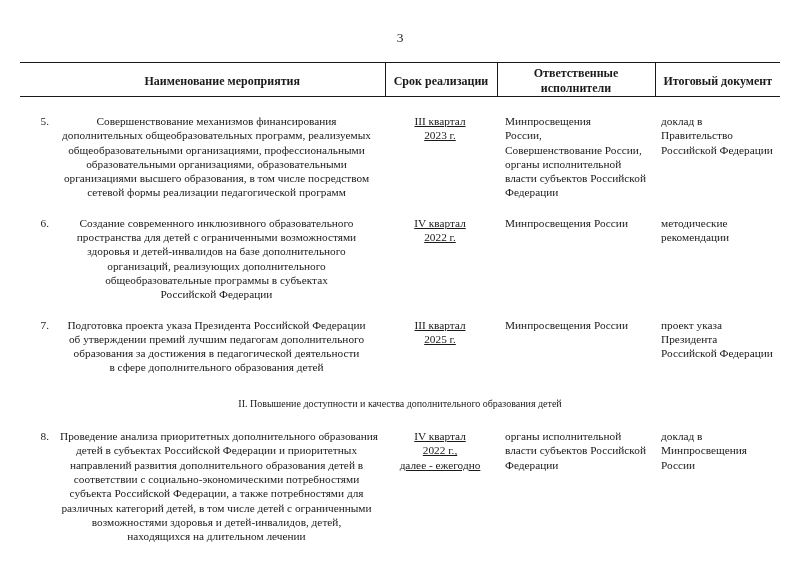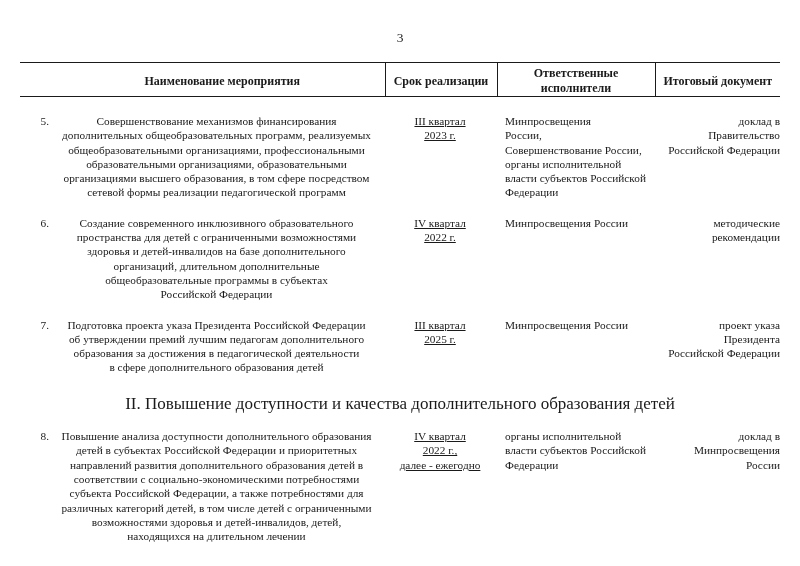--- a/index.html
+++ b/index.html
@@ -91,28 +91,28 @@
     padding-right: 4px;
     padding-left: 2px;
     text-decoration: underline;
   }
   td.cell-resp {
     text-align: left;
     padding-left: 8px;
     padding-right: 8px;
   }
   td.cell-doc {
-    text-align: right;
+    text-align: left;
     padding-left: 6px;
   }
   tr.section-row td {
     text-align: center;
     padding-top: 22px;
     padding-bottom: 2px;
-    font-size: 17px;
+    font-size: 10px;
   }
   .line { display: block; white-space: pre; }
 </style>
 </head>
 <body>
 
 <div class="page">
 
   <div class="page-number">3</div>
 
@@ -135,21 +135,21 @@
         </tr>
       </thead>
       <tbody id="table-body">
           <tr class="item-row">
             <td class="cell-num">5.</td>
             <td class="cell-name">
               <span class="line">Совершенствование механизмов финансирования</span>
               <span class="line">дополнительных общеобразовательных программ, реализуемых</span>
               <span class="line">общеобразовательными организациями, профессиональными</span>
               <span class="line">образовательными организациями, образовательными</span>
-              <span class="line">организациями высшего образования, в том сфере посредством</span>
+              <span class="line">организациями высшего образования, в том числе посредством</span>
               <span class="line">сетевой формы реализации педагогической программ</span>
             </td>
             <td class="cell-term">
               <span class="line">III квартал</span>
               <span class="line">2023 г.</span>
             </td>
             <td class="cell-resp">
               <span class="line">Минпросвещения</span>
               <span class="line">России,</span>
               <span class="line">Совершенствование России,</span>
@@ -162,21 +162,21 @@
               <span class="line">Правительство</span>
               <span class="line">Российской Федерации</span>
             </td>
           </tr>
           <tr class="item-row">
             <td class="cell-num">6.</td>
             <td class="cell-name">
               <span class="line">Создание современного инклюзивного образовательного</span>
               <span class="line">пространства для детей с ограниченными возможностями</span>
               <span class="line">здоровья и детей-инвалидов на базе дополнительного</span>
-              <span class="line">организаций, длительном дополнительные</span>
+              <span class="line">организаций, реализующих дополнительного</span>
               <span class="line">общеобразовательные программы в субъектах</span>
               <span class="line">Российской Федерации</span>
             </td>
             <td class="cell-term">
               <span class="line">IV квартал</span>
               <span class="line">2022 г.</span>
             </td>
             <td class="cell-resp">
               <span class="line">Минпросвещения России</span>
             </td>
@@ -205,21 +205,21 @@
               <span class="line">Президента</span>
               <span class="line">Российской Федерации</span>
             </td>
           </tr>
           <tr class="section-row">
             <td colspan="5">II. Повышение доступности и качества дополнительного образования детей</td>
           </tr>
           <tr class="item-row">
             <td class="cell-num">8.</td>
             <td class="cell-name">
-              <span class="line">Повышение анализа доступности дополнительного образования</span>
+              <span class="line">Проведение анализа приоритетных дополнительного образования</span>
               <span class="line">детей в субъектах Российской Федерации и приоритетных</span>
               <span class="line">направлений развития дополнительного образования детей в</span>
               <span class="line">соответствии с социально-экономическими потребностями</span>
               <span class="line">субъекта Российской Федерации, а также потребностями для</span>
               <span class="line">различных категорий детей, в том числе детей с ограниченными</span>
               <span class="line">возможностями здоровья и детей-инвалидов, детей,</span>
               <span class="line">находящихся на длительном лечении</span>
             </td>
             <td class="cell-term">
               <span class="line">IV квартал</span>

